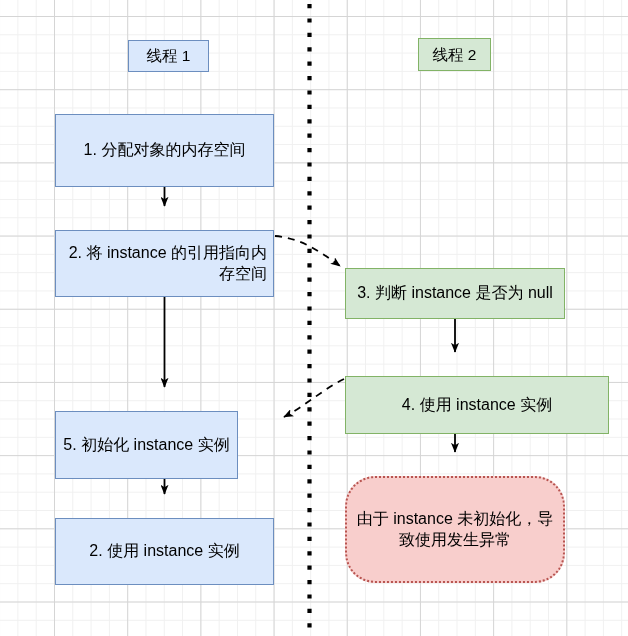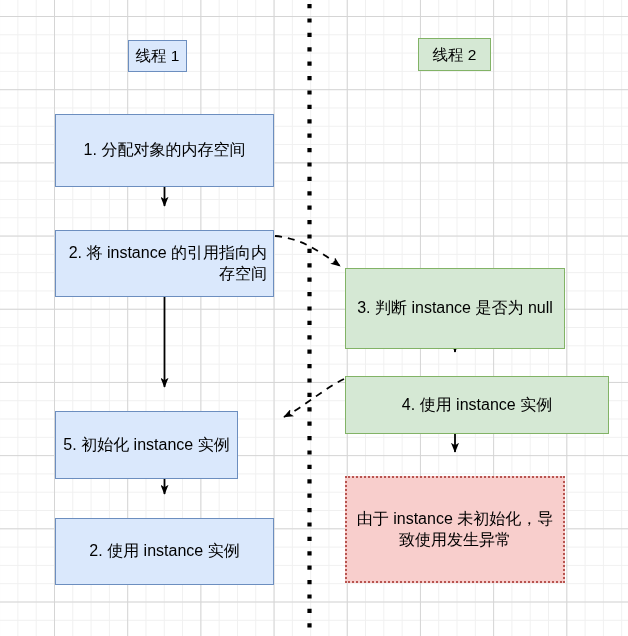--- a/index.html
+++ b/index.html
@@ -102,31 +102,31 @@
 
     <line x1="455" y1="311" x2="455" y2="352" stroke="#000000" stroke-width="1.8" marker-end="url(#arrowhead)"></line>
 
     <line x1="455" y1="410" x2="455" y2="452" stroke="#000000" stroke-width="1.8" marker-end="url(#arrowhead)"></line>
 
     <path d="M275,236 C300,238 318,250 340,266" fill="none" stroke="#000000" stroke-width="1.8" stroke-dasharray="7 6" marker-end="url(#arrowhead)"></path>
 
     <path d="M344,379 C322,390 305,406 284,417" fill="none" stroke="#000000" stroke-width="1.8" stroke-dasharray="7 6" marker-end="url(#arrowhead)"></path>
   </svg>
 
-  <div class="node lane-header blue" style="left:128px; top:40px; width:59px; height:32px;">线程 1</div>
+  <div class="node lane-header blue" style="left:128px; top:40px; width:81px; height:32px;">线程 1</div>
 
   <div class="node lane-header green" style="left:418px; top:38px; width:73px; height:33px;">线程 2</div>
 
   <div class="node step-box blue" style="left:55px; top:90px; width:219px; height:73px;">1. 分配对象的内存空间</div>
 
   <div class="node step-box blue" style="left:55px; top:206px; width:219px; height:67px;text-align:right;">2. 将 instance 的引用指向内存空间</div>
 
   <div class="node step-box blue" style="left:55px; top:387px; width:183px; height:68px;">5. 初始化 instance 实例</div>
 
   <div class="node step-box blue" style="left:55px; top:494px; width:219px; height:67px;">2. 使用 instance 实例</div>
 
-  <div class="node step-box green" style="left:345px; top:244px; width:220px; height:81px;">3. 判断 instance 是否为 null</div>
+  <div class="node step-box green" style="left:345px; top:244px; width:220px; height:51px;">3. 判断 instance 是否为 null</div>
 
   <div class="node step-box green" style="left:345px; top:352px; width:264px; height:58px;">4. 使用 instance 实例</div>
 
-  <div class="node step-box red" style="left:345px; top:452px; width:220px; height:107px;">由于 instance 未初始化，导致使用发生异常</div>
+  <div class="node step-box red" style="left:345px; top:452px; width:220px; height:107px;border-radius:30px;">由于 instance 未初始化，导致使用发生异常</div>
 
 </div>
 
 </body></html>

